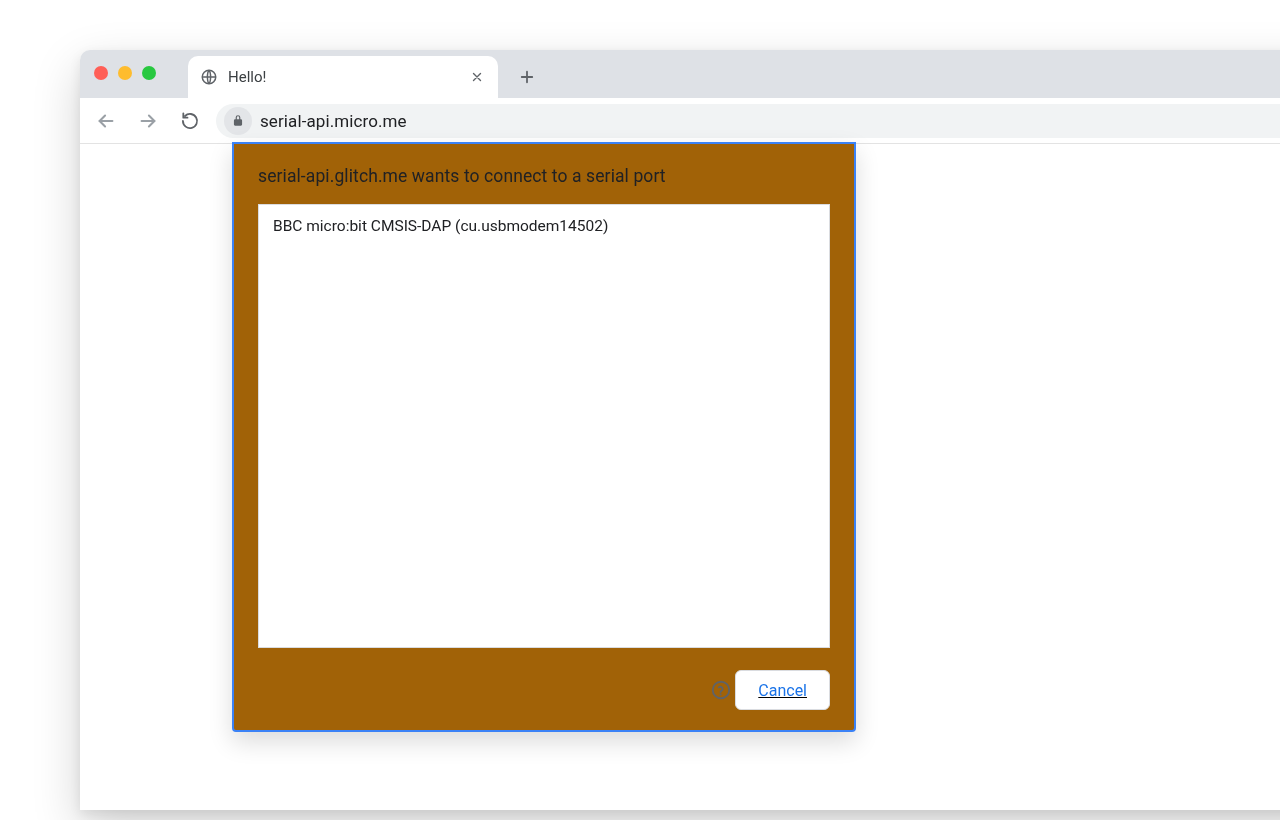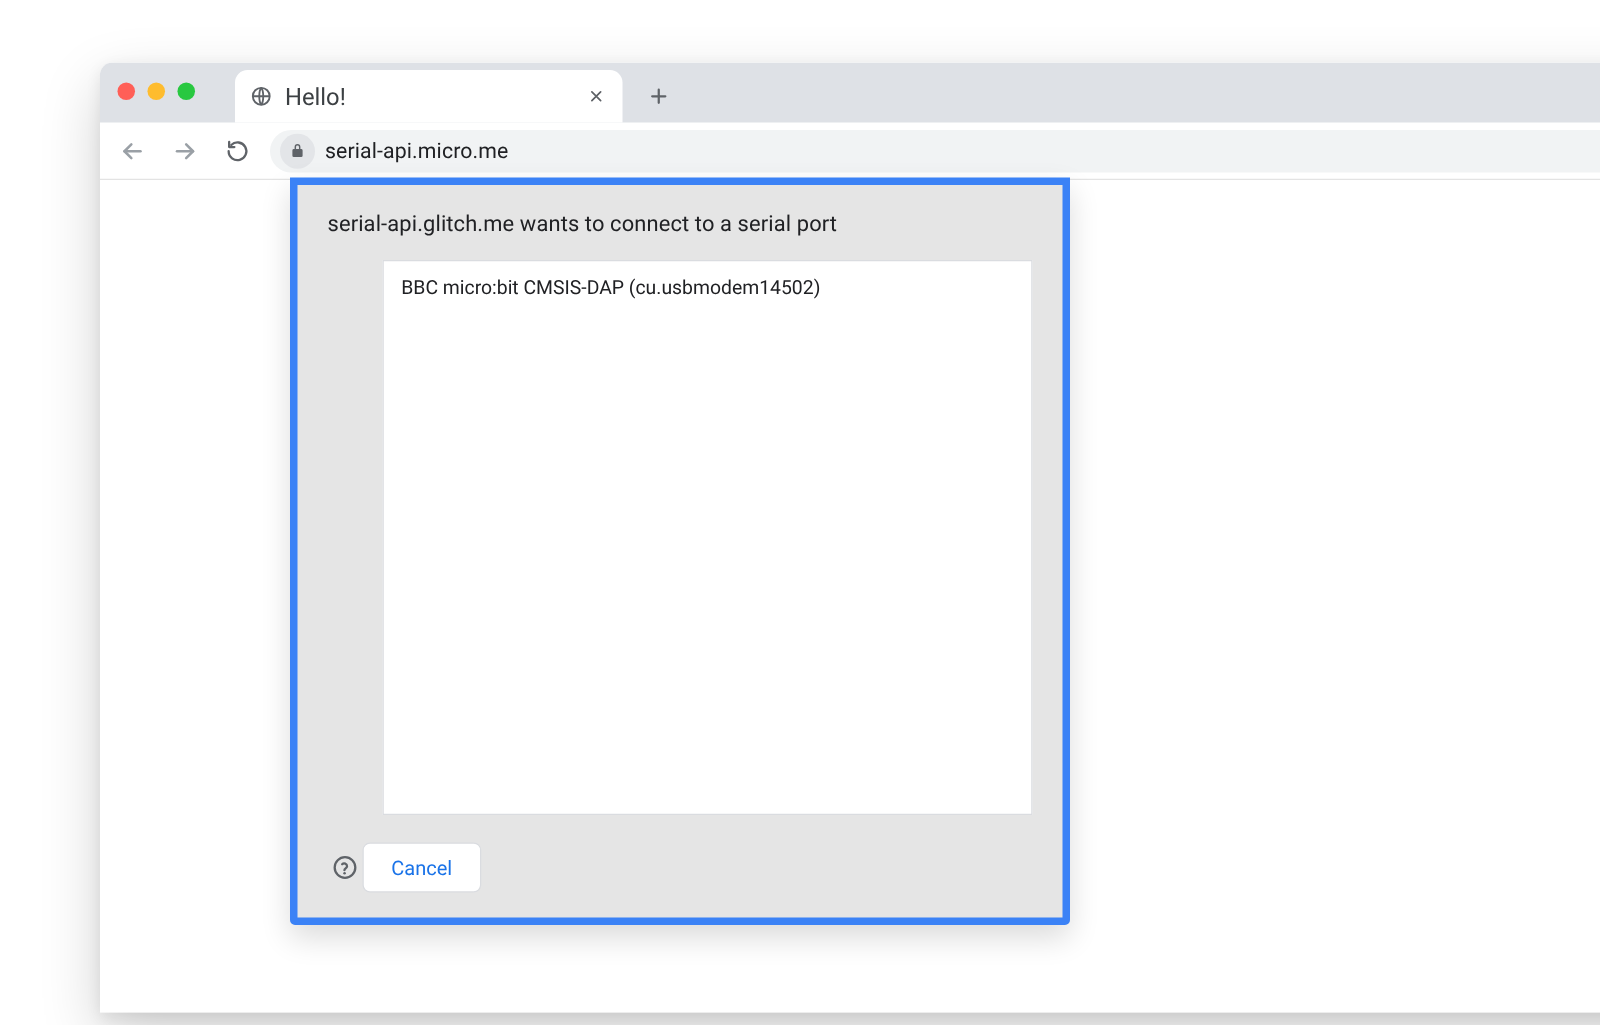--- a/index.html
+++ b/index.html
@@ -50,21 +50,21 @@
     display: flex; align-items: center;
     padding: 0 12px;
     gap: 10px;
     min-width: 310px;
     position: relative;
   }
   .tab .globe {
     width: 18px; height: 18px; flex: 0 0 18px;
     display: inline-flex; align-items: center; justify-content: center;
   }
-  .tab-title { font-size: 19px; color: #3c4043; flex: 1; }
+  .tab-title { font-size: 15px; color: #3c4043; flex: 1; }
   .tab-close {
     width: 18px; height: 18px; border-radius: 50%;
     display: inline-flex; align-items: center; justify-content: center;
     color: #5f6368; cursor: pointer;
   }
   .newtab {
     width: 30px; height: 30px; margin-left: 14px; margin-bottom: 6px;
     display: inline-flex; align-items: center; justify-content: center;
     color: #5f6368; border-radius: 50%;
     cursor: pointer;
@@ -108,48 +108,48 @@
     position: relative;
     height: calc(100% - 48px - 46px);
     background: #ffffff;
   }
 
   
   .dialog {
     position: absolute;
     left: 152px; top: -2px;
     width: 624px;
-    background: #e5e5e5;
-    border: 6px solid #3b82f6;
+    background: #a16207;
+    border: 2px solid #3b82f6;
     border-radius: 0 0 4px 4px;
     box-shadow: 0 10px 24px rgba(0,0,0,0.14);
     padding: 22px 24px 20px 24px;
   }
   .dialog-title {
     font-size: 17.5px;
     color: #202124;
     letter-spacing: 0.1px;
     margin-bottom: 18px;
   }
   .device-list {
     border: 1px solid #dadce0;
     height: 444px;
     overflow: auto;
     background: #ffffff;
-    margin-left: 44px;
   }
   .device-item {
     padding: 12px 14px 12px 14px;
     font-size: 15.5px;
     color: #202124;
     cursor: pointer;
   }
   .dialog-footer {
-    display: flex; align-items: center; justify-content: flex-start;
+    display: flex; align-items: center; justify-content: flex-end;
     margin-top: 22px;
+    text-decoration: underline;
   }
   .help-btn {
     width: 28px; height: 28px; border-radius: 50%;
     display: inline-flex; align-items: center; justify-content: center;
     color: #5f6368; cursor: pointer;
   }
   .footer-actions { display: flex; gap: 12px; }
   .btn {
     height: 40px; padding: 0 22px;
     border-radius: 6px;

